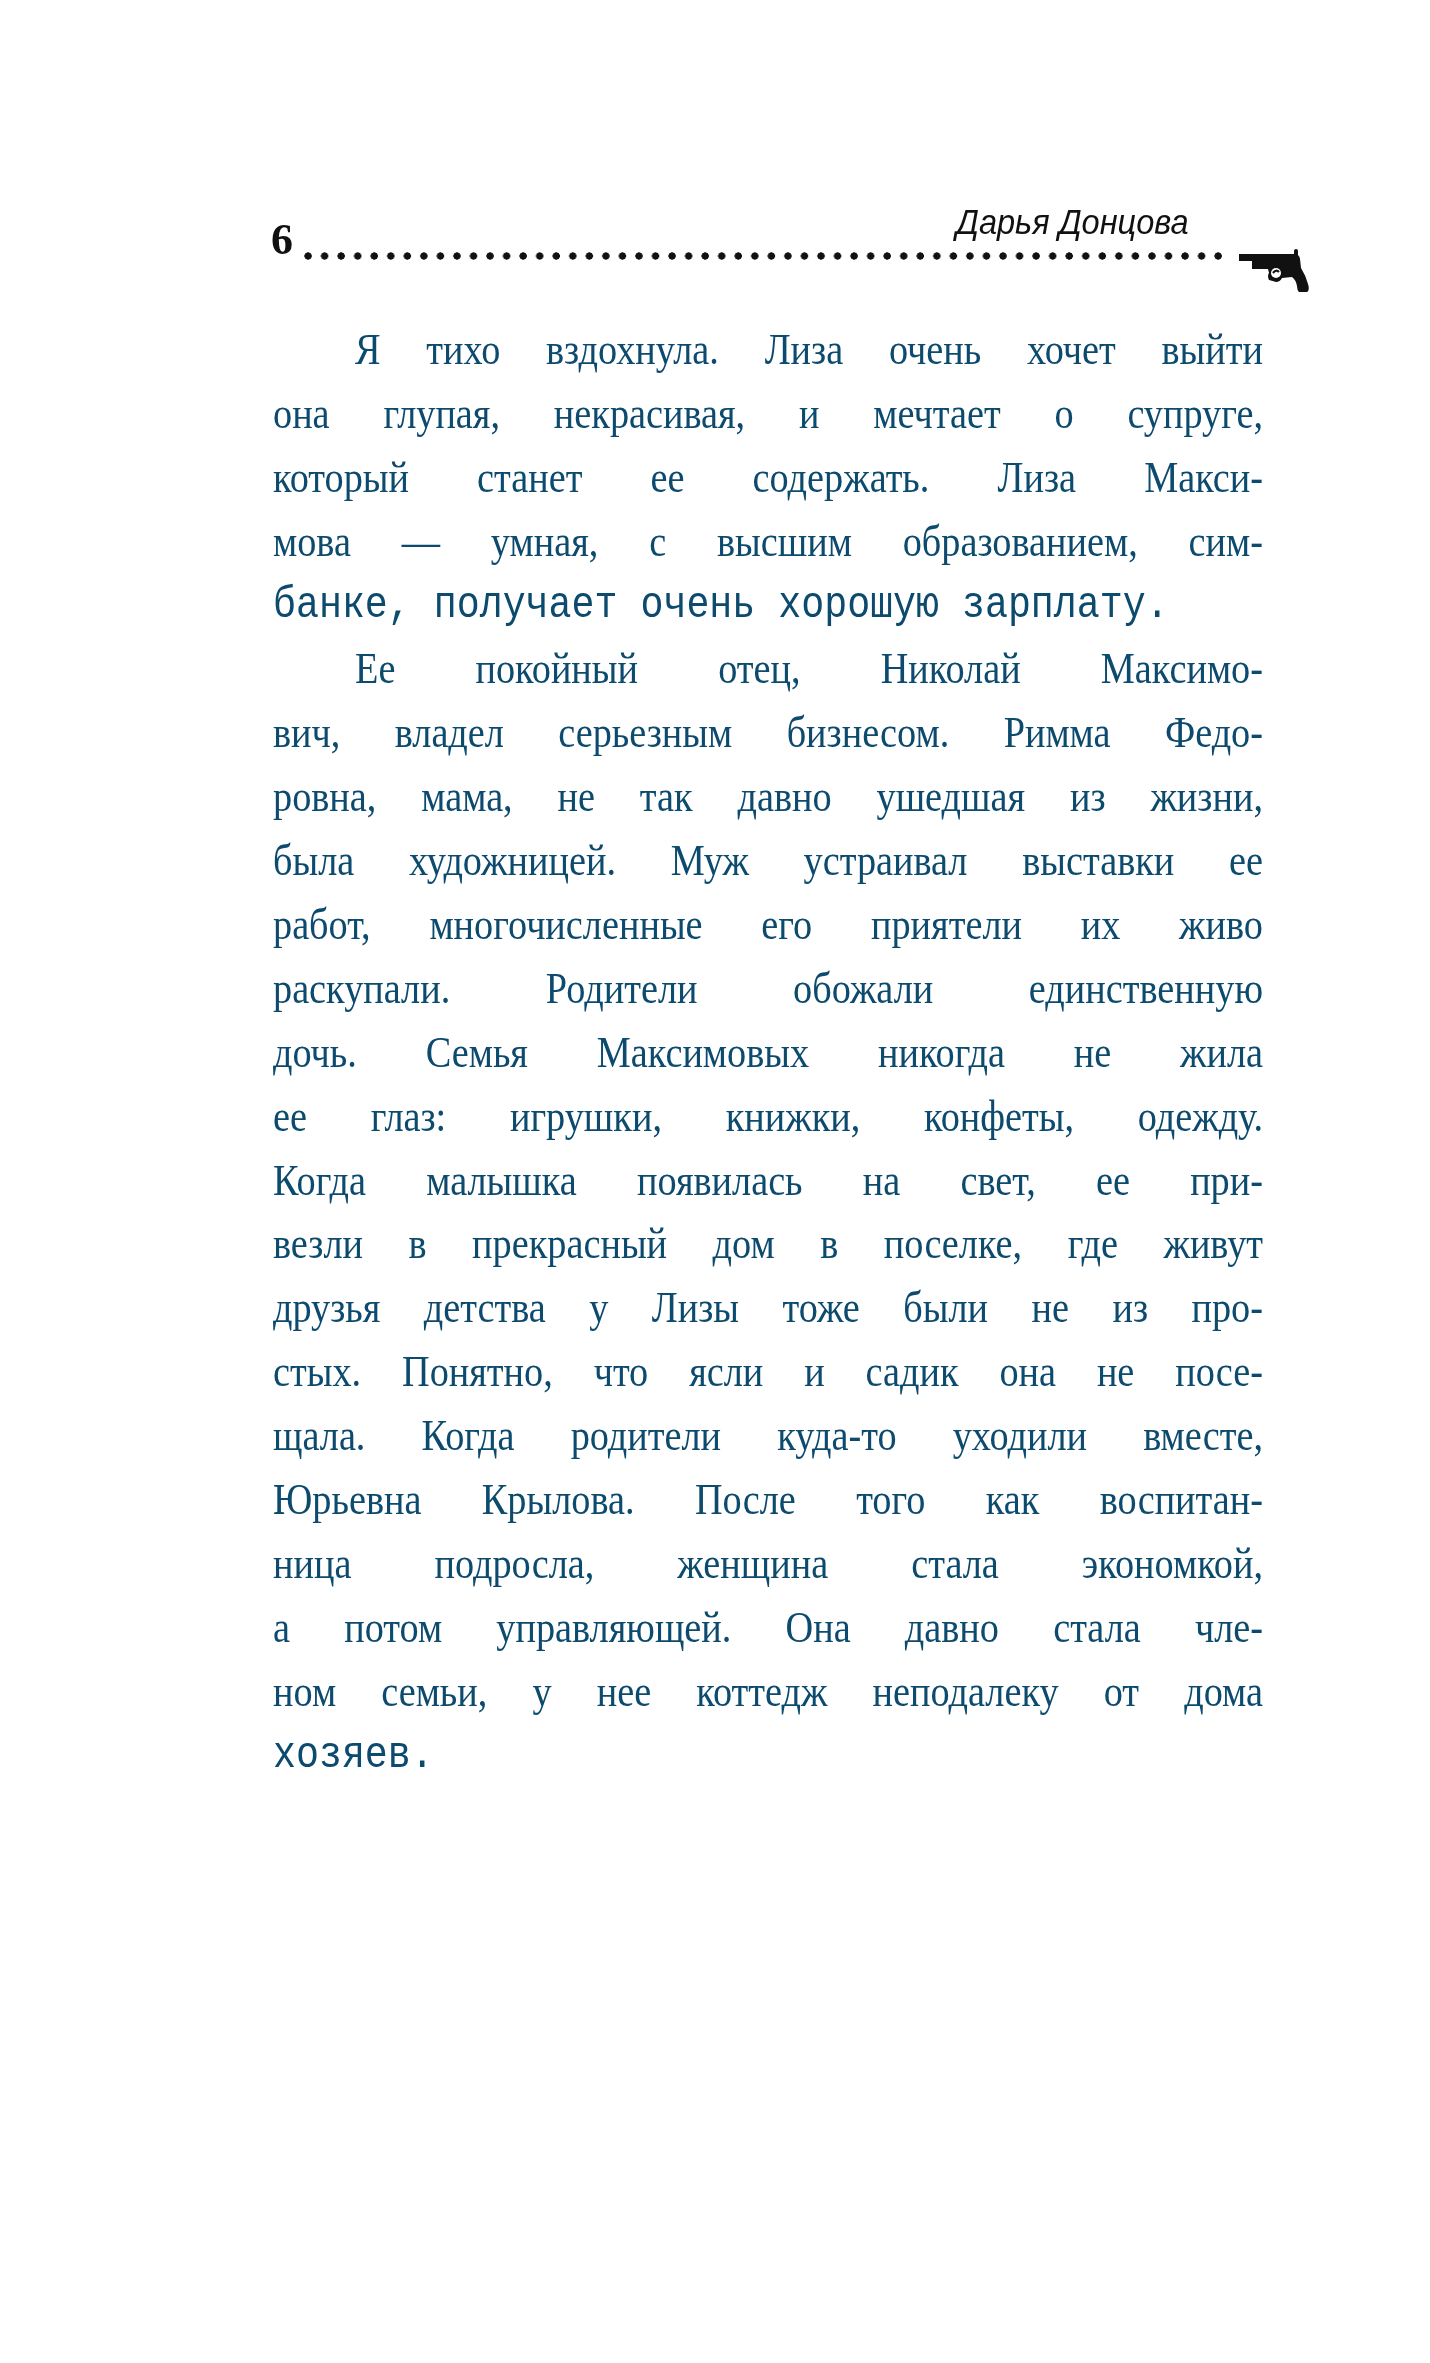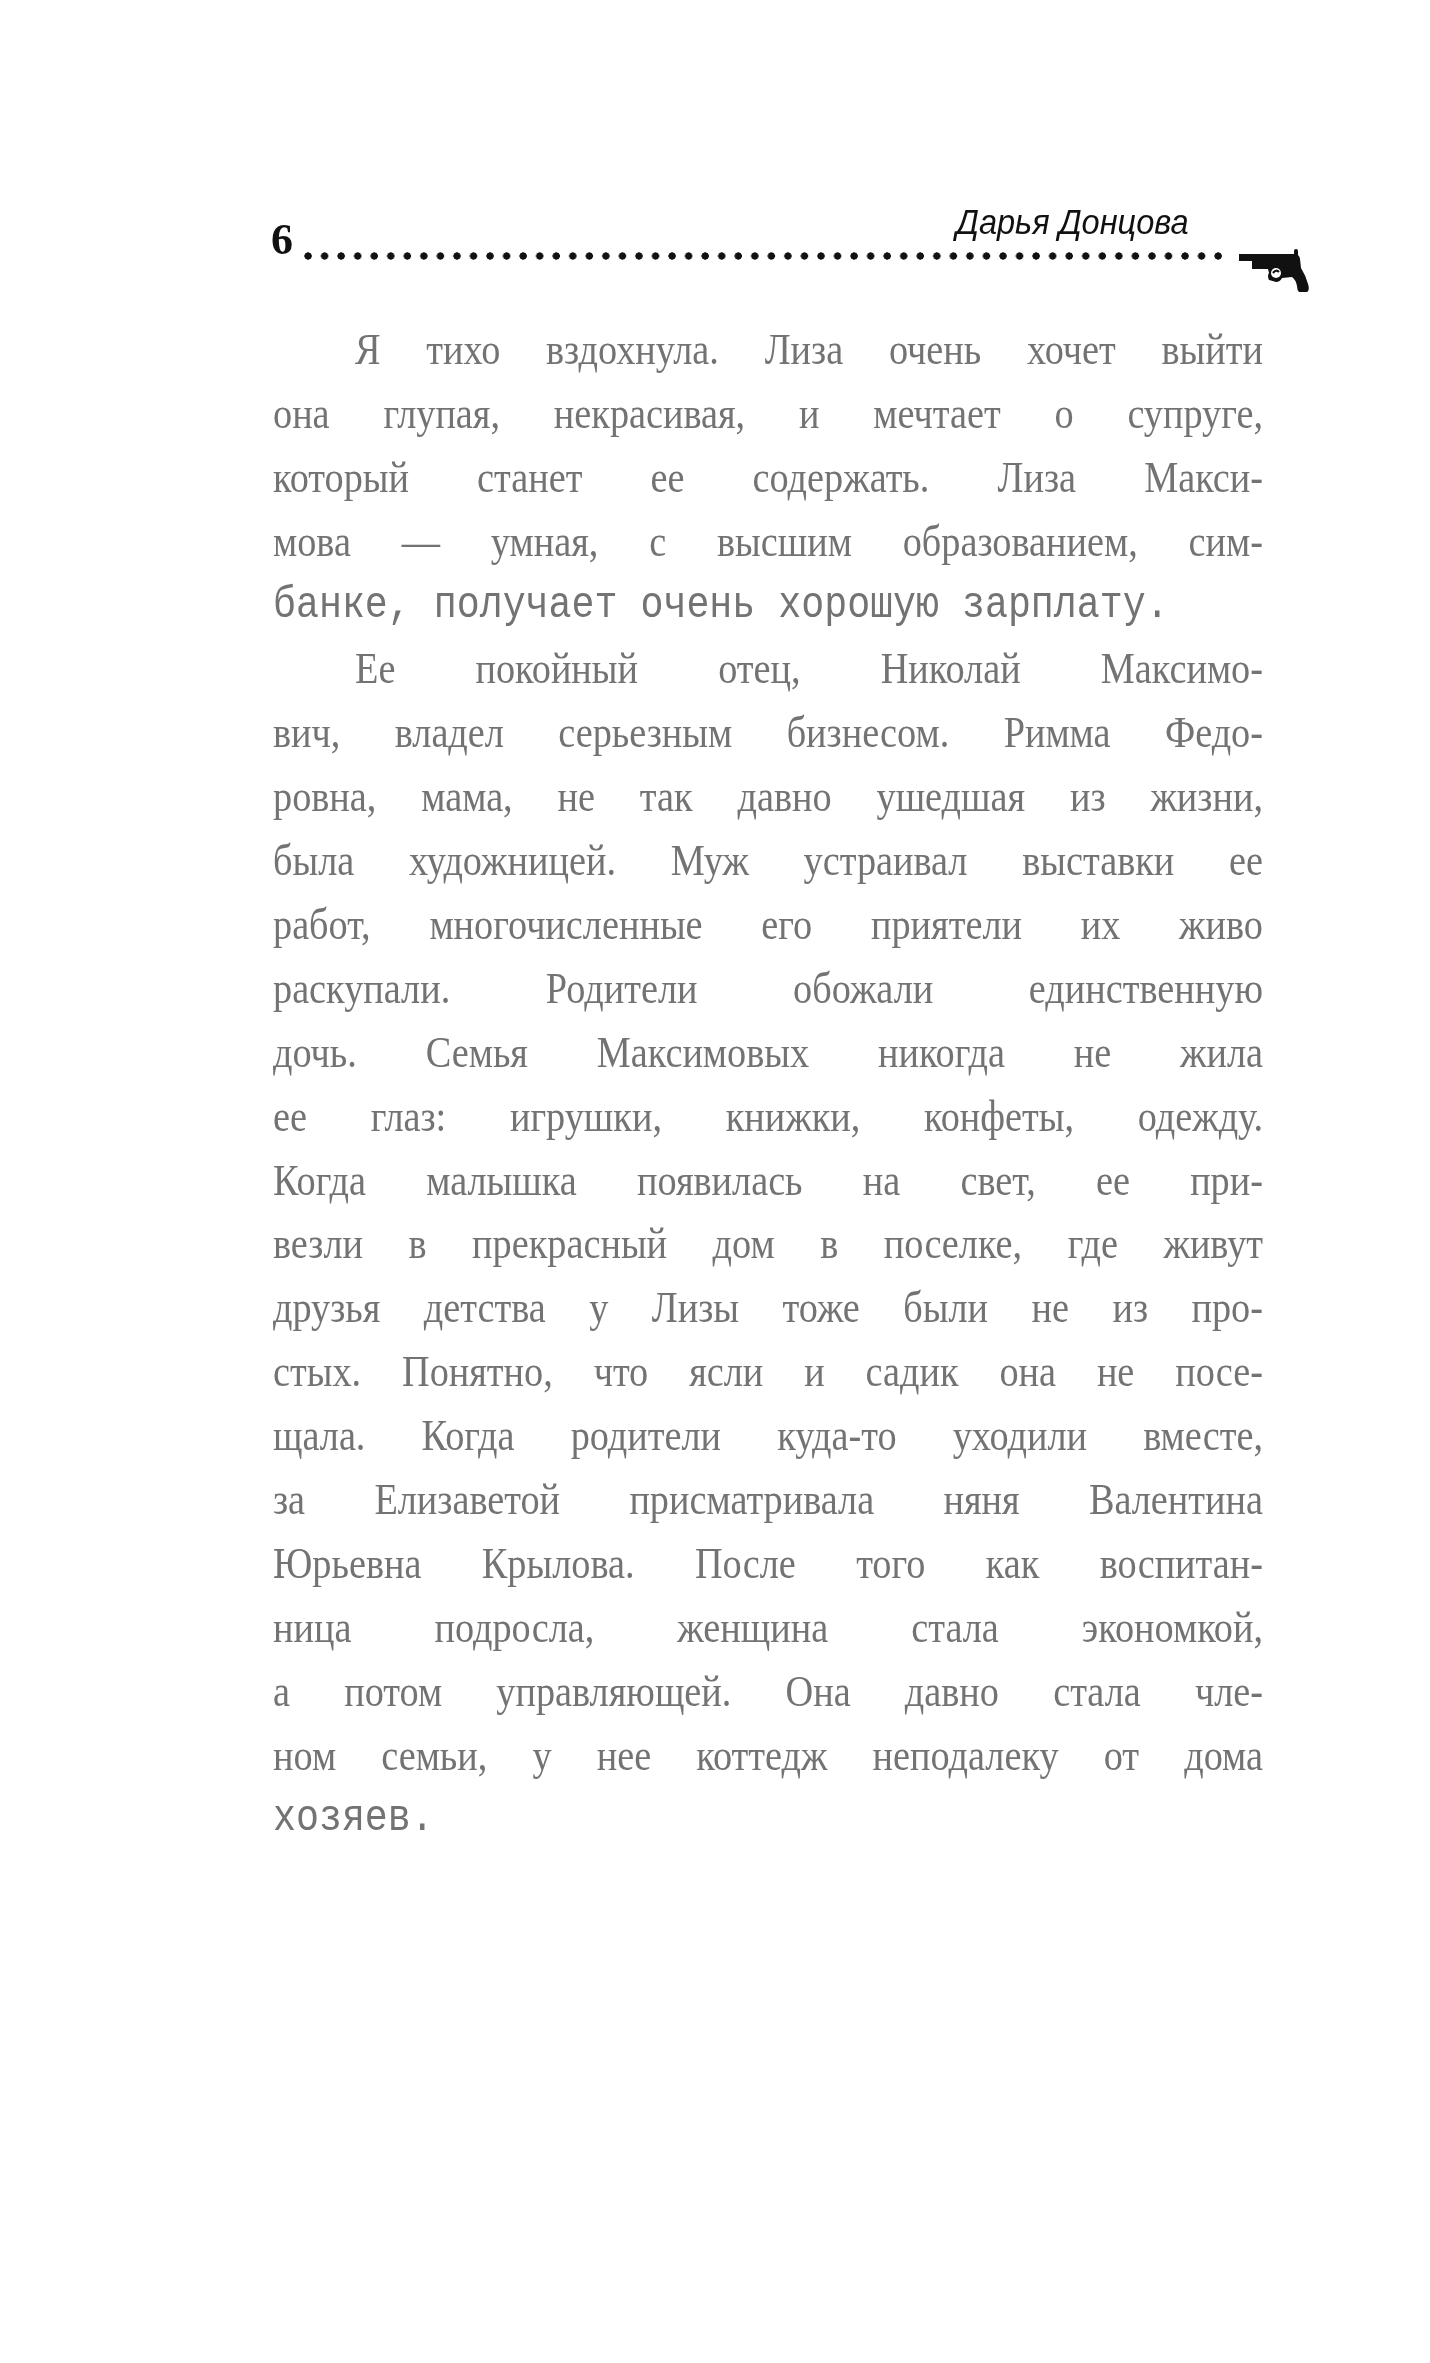--- a/index.html
+++ b/index.html
@@ -20,21 +20,21 @@
   .leader {
     position: absolute; left: 304px; top: 252px; width: 922px; height: 8px;
     background-image: radial-gradient(circle at 4px 4px, #111 3.4px, transparent 3.9px);
     background-size: 16.55px 8px; background-repeat: repeat-x;
   }
   .gun { position: absolute; left: 1236px; top: 246px; width: 76px; height: 50px; }
 
   .body-text {
     position: absolute; left: 273px; top: 318px; width: 990px;
     font-family: "Liberation Serif", "DejaVu Serif", serif;
-    font-size: 44.5px; line-height: 63.9px; color: #737373;
+    font-size: 44.5px; line-height: 63.9px; color: #0c4a6e;
   }
   .line {
     display: block; height: 63.9px; white-space: nowrap;
     text-align: justify; text-align-last: justify;
   }
   .line.indent { padding-left: 82px; }
   .line.last { text-align: left; text-align-last: left; font-family: Liberation Mono, monospace; }
   .line .t { display: inline-block; width: 100%; text-align: justify; text-align-last: justify; transform: scaleX(0.86); transform-origin: left center; }
   .line.indent .t { width: 100%; }
   .line.last .t { text-align: left; text-align-last: left; }
@@ -69,21 +69,20 @@
       <span class="line"><span class="t" style="width: 1151.16px;">была художницей. Муж устраивал выставки ее</span></span>
       <span class="line"><span class="t" style="width: 1151.16px;">работ, многочисленные его приятели их живо</span></span>
       <span class="line"><span class="t" style="width: 1151.16px;">раскупали. Родители обожали единственную</span></span>
       <span class="line"><span class="t" style="width: 1151.16px;">дочь. Семья Максимовых никогда не жила</span></span>
       <span class="line"><span class="t" style="width: 1151.16px;">ее глаз: игрушки, книжки, конфеты, одежду.</span></span>
       <span class="line"><span class="t" style="width: 1151.16px;">Когда малышка появилась на свет, ее при-</span></span>
       <span class="line"><span class="t" style="width: 1151.16px;">везли в прекрасный дом в поселке, где живут</span></span>
       <span class="line"><span class="t" style="width: 1151.16px;">друзья детства у Лизы тоже были не из про-</span></span>
       <span class="line"><span class="t" style="width: 1151.16px;">стых. Понятно, что ясли и садик она не посе-</span></span>
       <span class="line"><span class="t" style="width: 1151.16px;">щала. Когда родители куда-то уходили вместе,</span></span>
-      <span class="line"><span class="t" style="width: 1151.16px;">за Елизаветой присматривала няня Валентина</span></span>
       <span class="line"><span class="t" style="width: 1151.16px;">Юрьевна Крылова. После того как воспитан-</span></span>
       <span class="line"><span class="t" style="width: 1151.16px;">ница подросла, женщина стала экономкой,</span></span>
       <span class="line"><span class="t" style="width: 1151.16px;">а потом управляющей. Она давно стала чле-</span></span>
       <span class="line"><span class="t" style="width: 1151.16px;">ном семьи, у нее коттедж неподалеку от дома</span></span>
       <span class="line last"><span class="t" style="width: 1151.16px;">хозяев.</span></span>
     </div>
   </div>
 
 </div>
 

